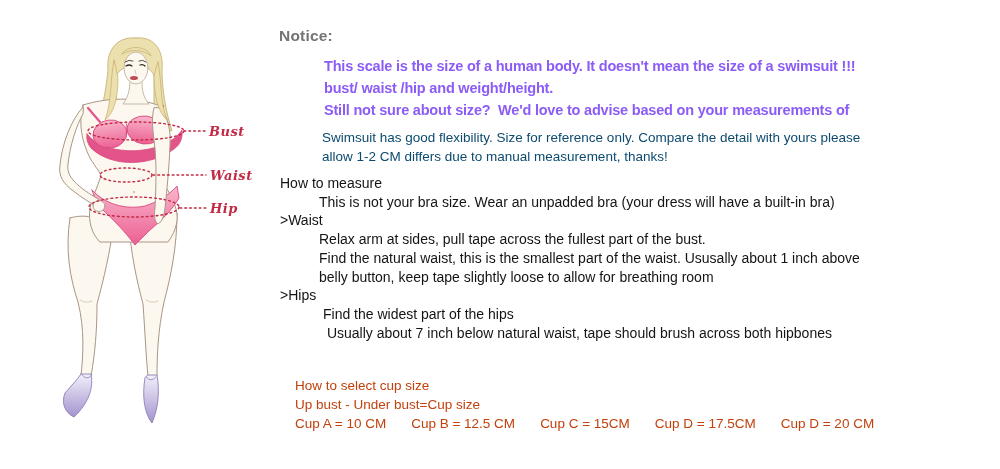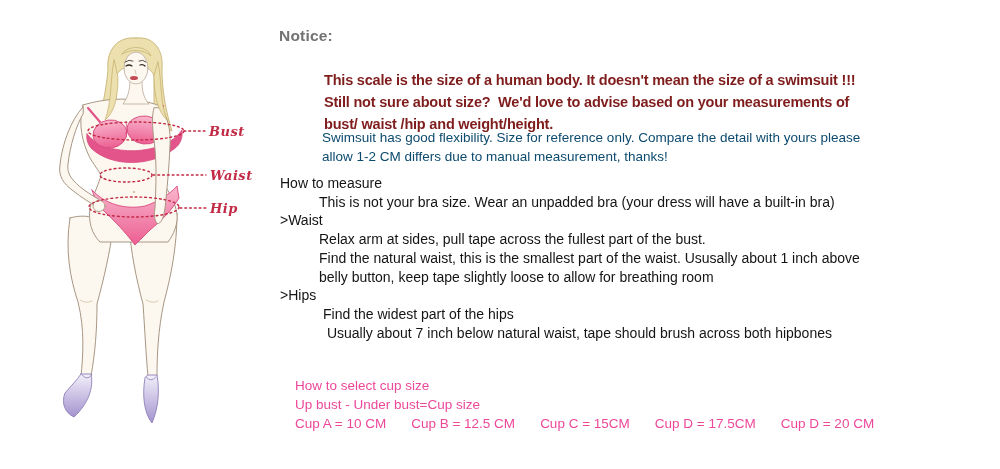--- a/index.html
+++ b/index.html
@@ -13,36 +13,36 @@
   .mlabel{
     font-family:"DejaVu Serif",serif;font-style:italic;font-weight:bold;
     font-size:13px;fill:#c22944;letter-spacing:.5px;
   }
   
   .notice{
     position:absolute;left:279px;top:27px;font-size:15.5px;font-weight:700;
     color:#737373;letter-spacing:.2px;
   }
   .warning{
-    position:absolute;left:324px;top:69px;font-size:14.5px;font-weight:700;
-    line-height:22px;color:#7f1d1d;letter-spacing:-0.2px;
+    position:absolute;left:324px;top:55px;font-size:14.5px;font-weight:700;
+    line-height:22px;color:#8b5cf6;letter-spacing:-0.2px;
   }
   .flexibility{
     position:absolute;left:322px;top:129px;font-size:13.5px;line-height:18.5px;
     color:#0c4a6e;
   }
   .measure{
     position:absolute;left:280px;top:174px;font-size:14px;line-height:18.7px;
     color:#141414;
   }
   .measure .desc{margin-left:39px;}
   .measure .desc-hips{margin-left:43px;}
   .cup{
     position:absolute;left:295px;top:377px;font-size:13.5px;line-height:18.8px;
-    color:#ec4899;
+    color:#c2410c;
   }
   .cup-values{display:flex;gap:25px;align-items:flex-end;}
   .cup-values span{white-space:pre;}
 </style>
 </head>
 <body>
 
 <div class="canvas">
 
   <div class="figure-wrap">
@@ -106,22 +106,22 @@
       <text class="mlabel" x="159" y="118">Bust</text>
       <text class="mlabel" x="160" y="162">Waist</text>
       <text class="mlabel" x="160" y="195">Hip</text>
     </svg>
   </div>
 
   <div class="notice">Notice:</div>
 
   <div class="warning">
     <span class="line">This scale is the size of a human body. It doesn't mean the size of a swimsuit !!!</span>
+    <span class="line">bust/ waist /hip and weight/height.</span>
     <span class="line">Still not sure about size?  We'd love to advise based on your measurements of</span>
-    <span class="line">bust/ waist /hip and weight/height.</span>
   </div>
 
   <div class="flexibility">
     <span class="line">Swimsuit has good flexibility. Size for reference only. Compare the detail with yours please</span>
     <span class="line">allow 1-2 CM differs due to manual measurement, thanks!</span>
   </div>
 
   <div class="measure">
     <span class="line">How to measure</span>
     <span class="line desc">This is not your bra size. Wear an unpadded bra (your dress will have a built-in bra)</span>

